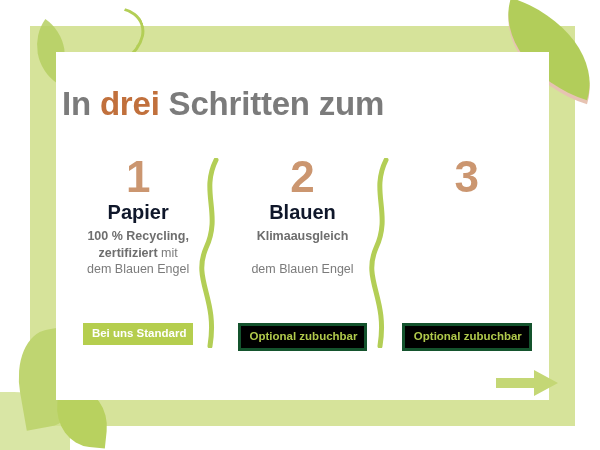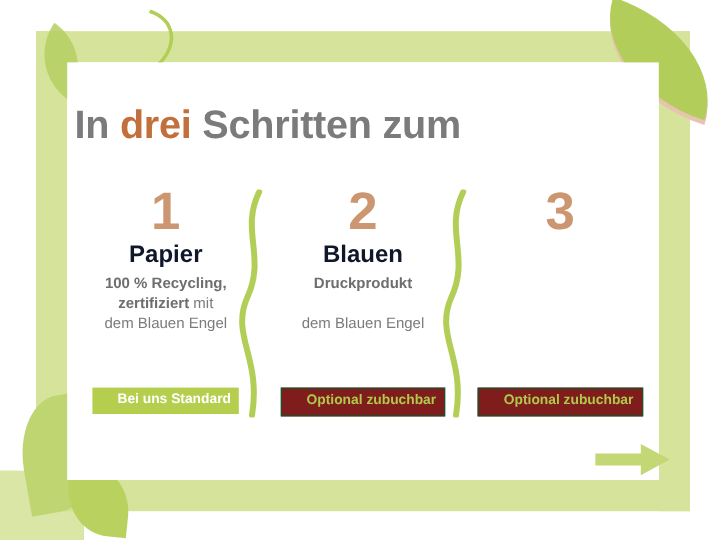--- a/index.html
+++ b/index.html
@@ -101,24 +101,24 @@
     max-width:150px;
   }
   .step-body b{font-weight:bold;color:#6e6e6e;}
   .step-body sub{font-size:9px;vertical-align:baseline;position:relative;top:3px;}
 
   .badge-wrap{
     position:absolute;top:168px;left:0;right:0;display:flex;justify-content:center;
   }
   .badge{
     display:inline-block;font-size:11.5px;line-height:13px;font-weight:bold;
-    padding:4px 7px 5px 21px;white-space:nowrap;
+    padding:4px 7px 5px 9px;white-space:nowrap;
   }
   .badge.filled{background:#b5ce4e;color:#ffffff;}
-  .badge.outline{background:#7f1d1d;color:#b0c94b;border:1px solid #14532d;}
+  .badge.outline{background:#000000;color:#b0c94b;border:3px solid #14532d;}
 
   
   .wave{position:absolute;top:158px;z-index:9;}
   .wave-1{left:196px;}
   .wave-2{left:366px;}
 
   
   .arrow-wrap{position:absolute;left:496px;top:370px;z-index:9;}
 </style>
 </head>
@@ -170,21 +170,21 @@
       </div>
       <div class="badge-wrap">
         <span class="badge filled">Bei uns Standard</span>
       </div>
     </div>
 
     <div class="col">
       <div class="step-num">2</div>
       <div class="step-head">Blauen</div>
       <div class="step-body">
-        <b>Druckprodukt</b><br>
+        <b>Klimaausgleich</b><br>
         <br>
         <span>dem Blauen Engel</span><br>
       </div>
       <div class="badge-wrap">
         <span class="badge outline">Optional zubuchbar</span>
       </div>
     </div>
 
     <div class="col">
       <div class="step-num">3</div>

